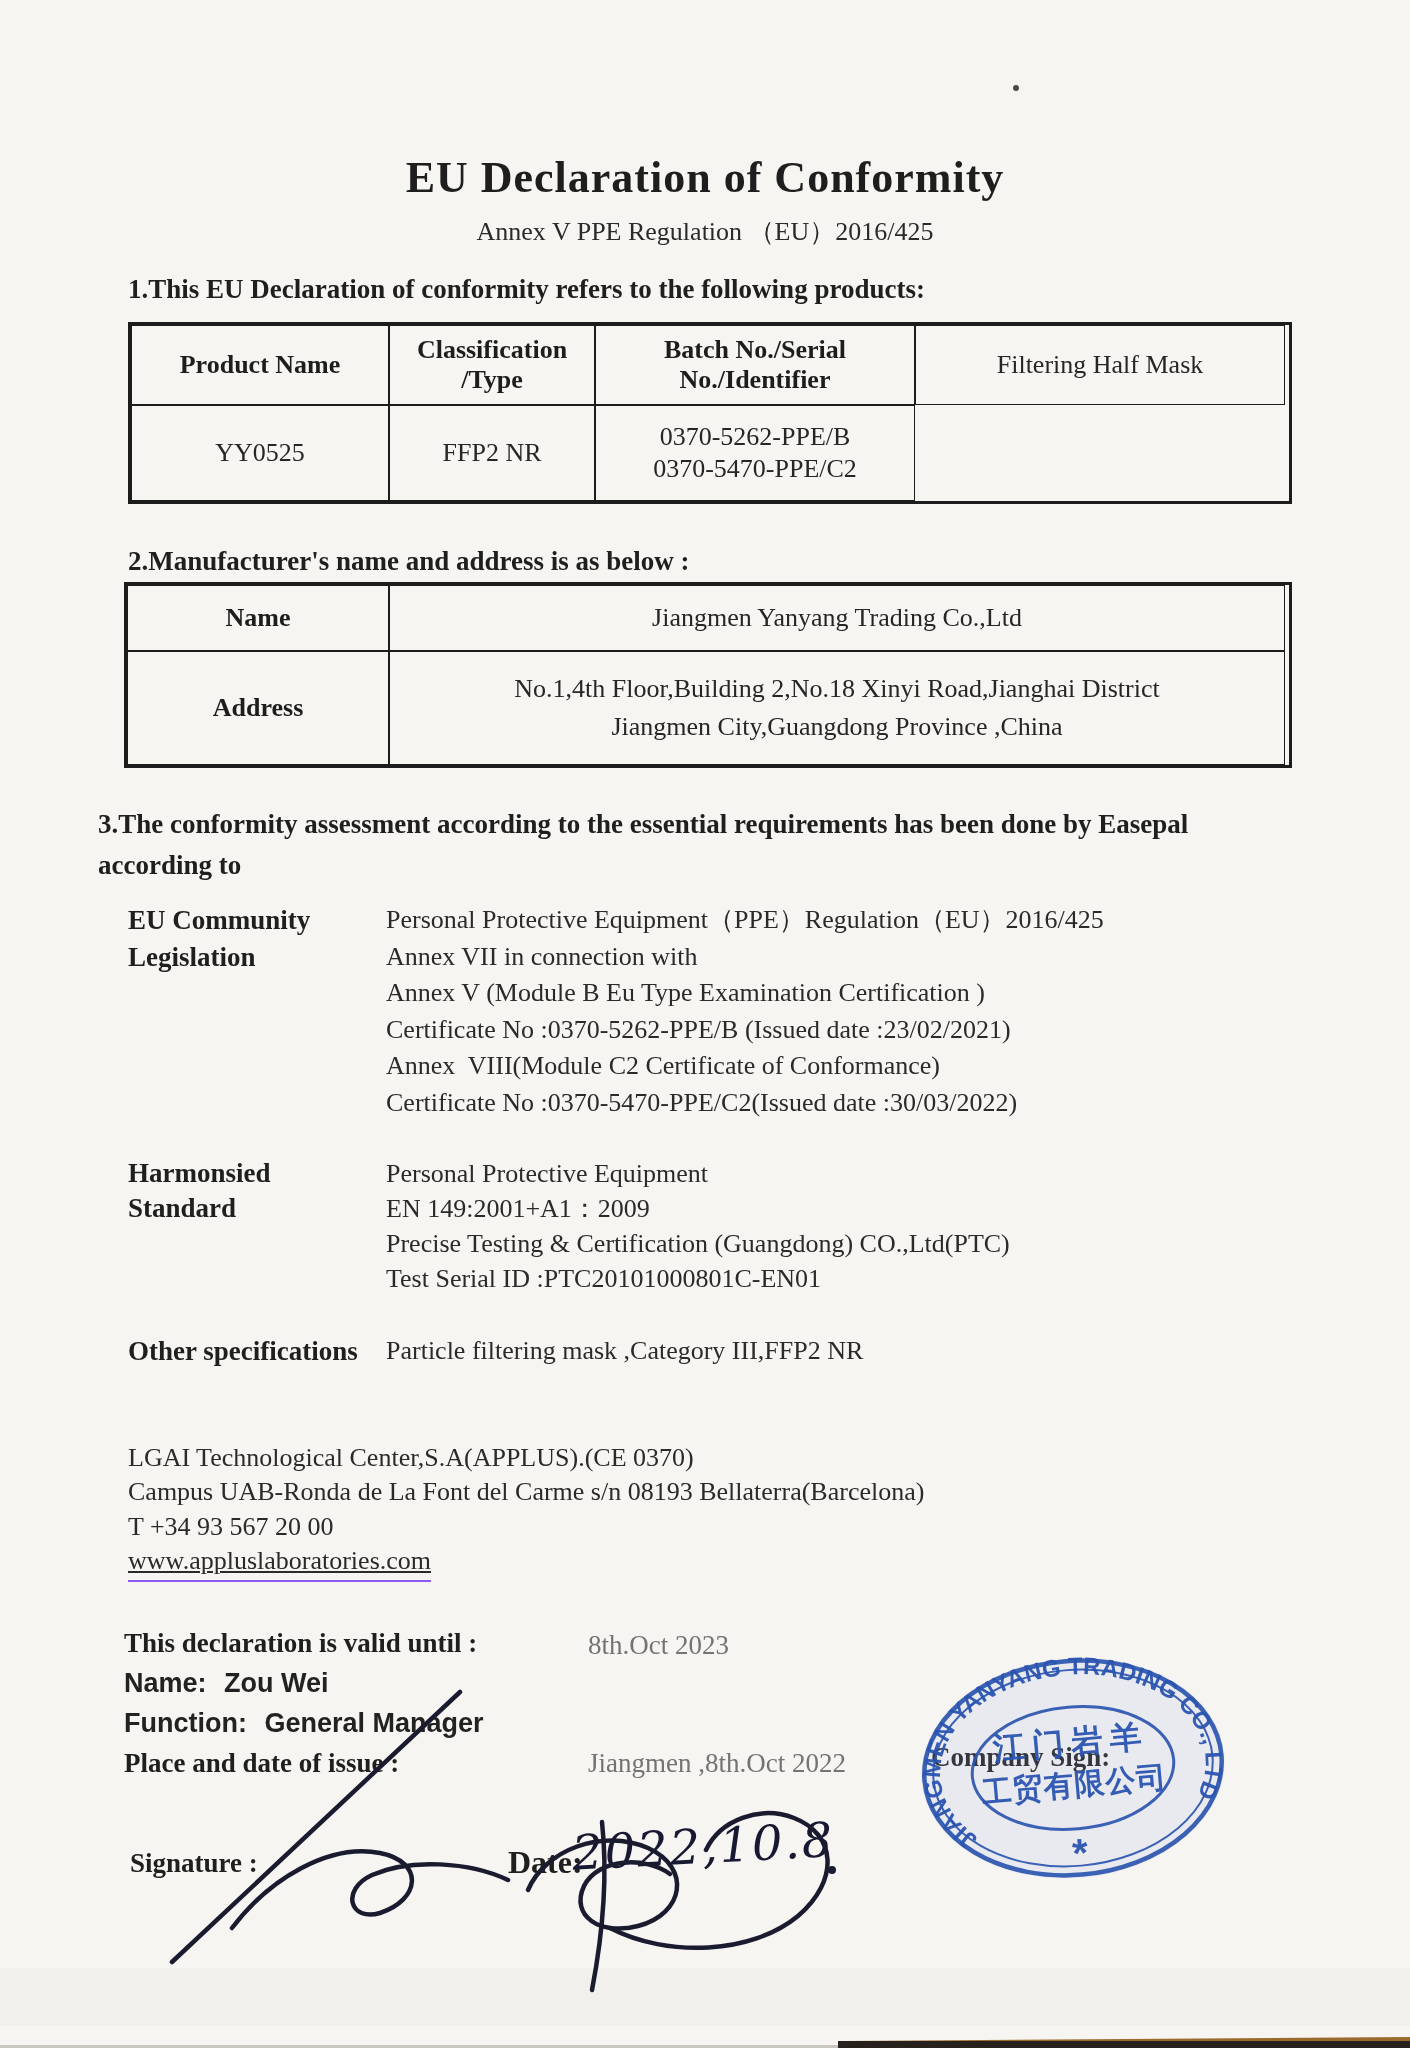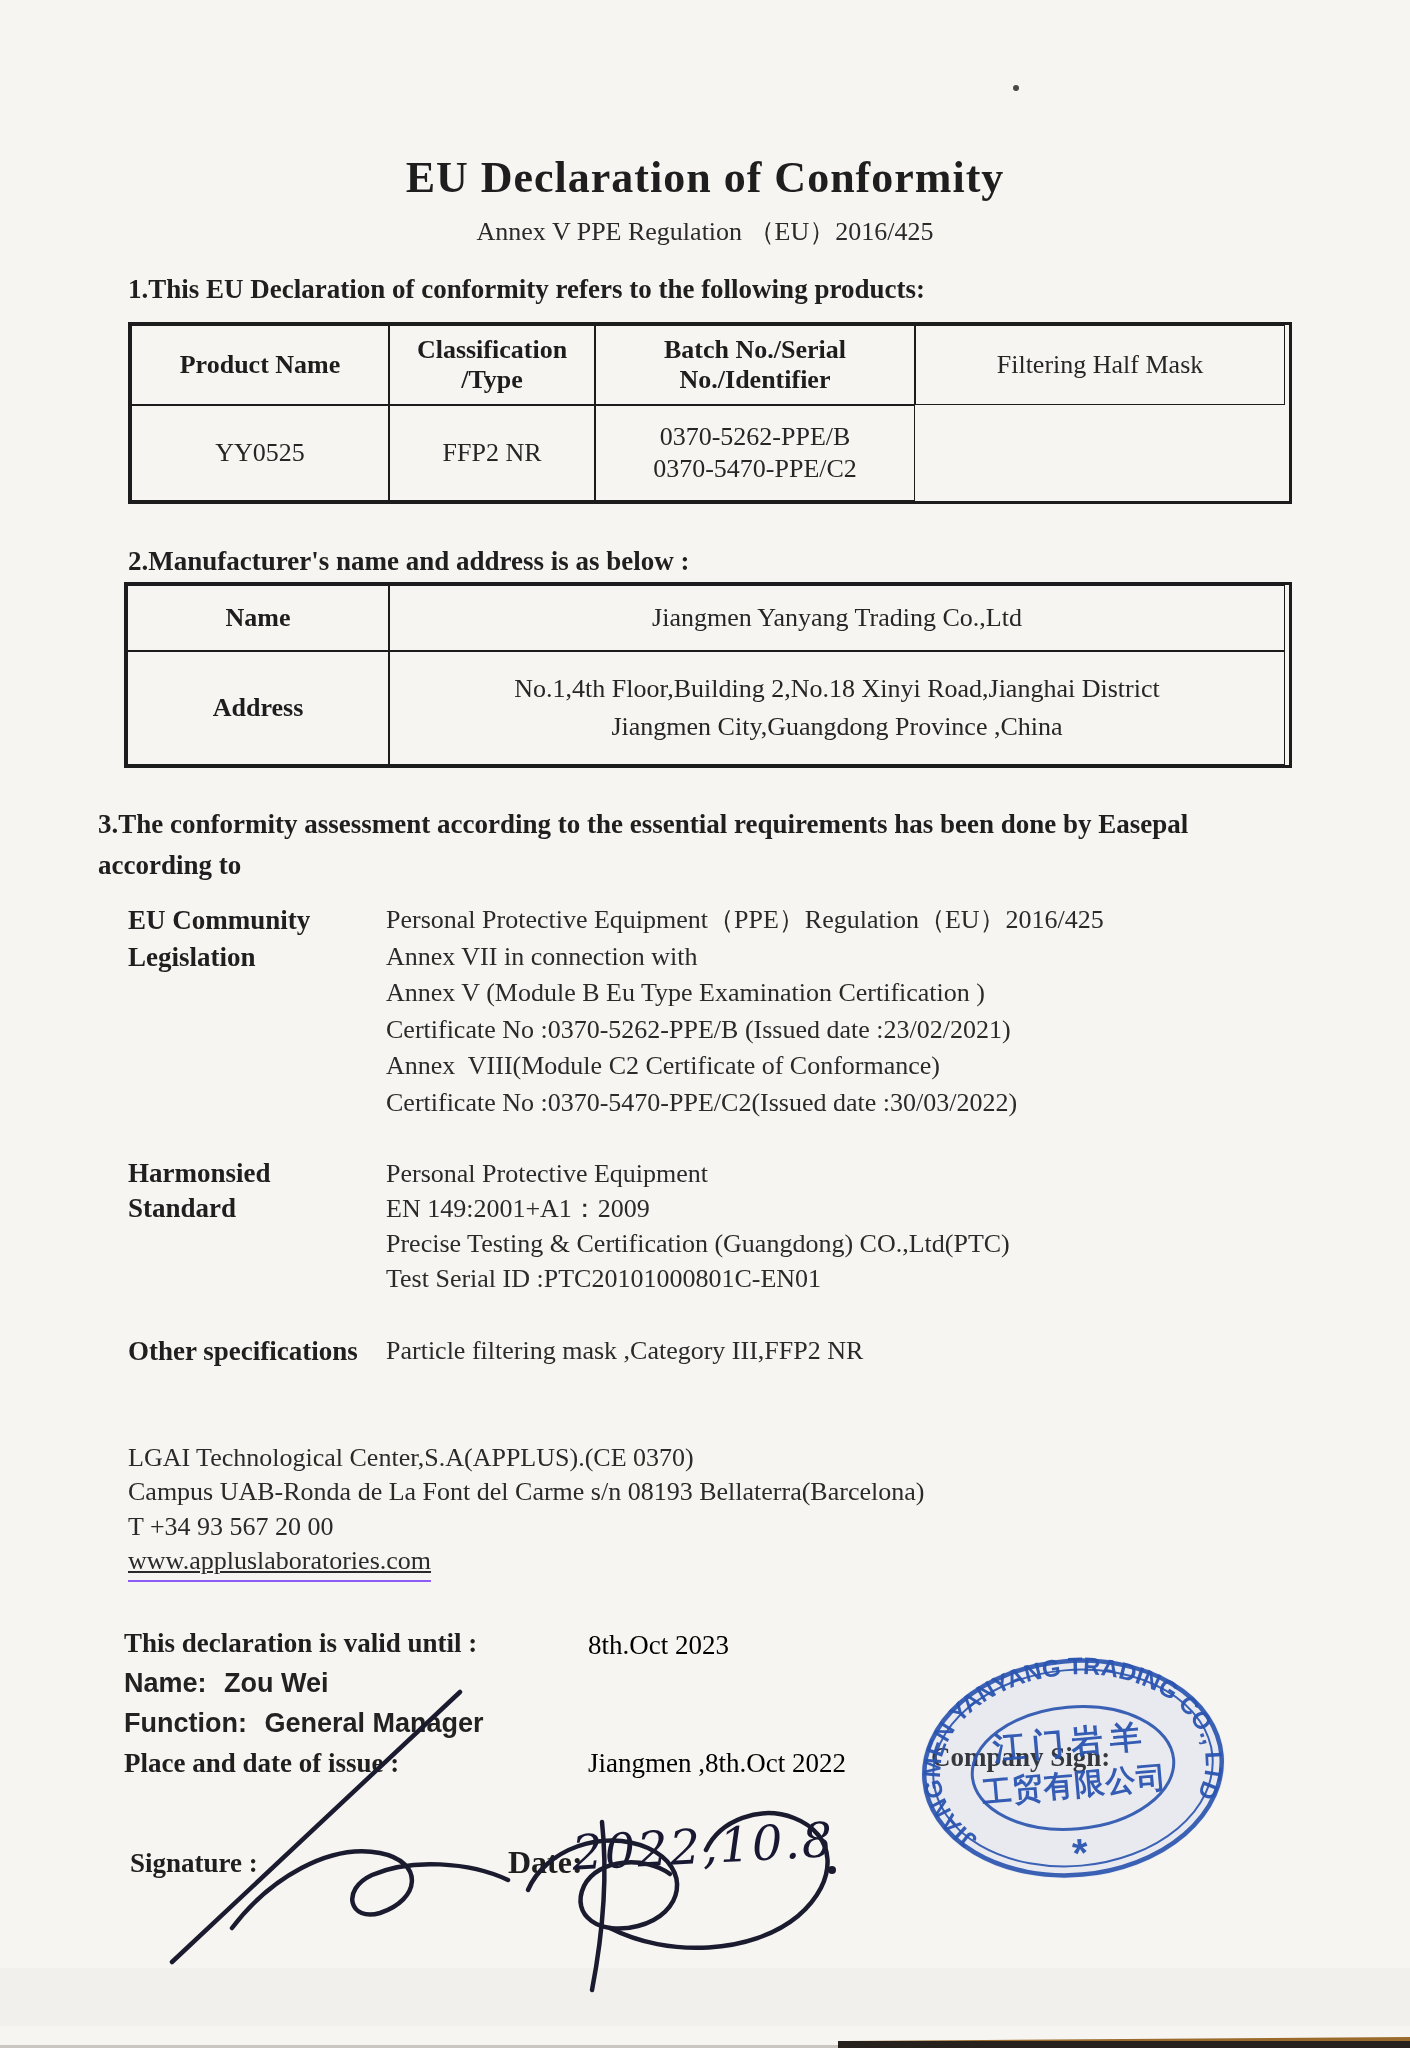--- a/index.html
+++ b/index.html
@@ -37,21 +37,21 @@
   .kv .vcol div{font-size:26px;color:#2a2a2a;white-space:pre;}
   .lh36 div{line-height:36.5px;}
   .lh35 div{line-height:35px;}
   .lh34 div{line-height:34.5px;}
 
   .website{display:inline-block;border-bottom:2px solid #8b5cf6;
     text-decoration:underline;padding-bottom:1px;}
 
   
   .flabel{font-size:27px;font-weight:bold;color:#1f1f1f;}
-  .fvalue{font-size:27px;color:#000000;}
+  .fvalue{font-size:27px;color:#737373;}
   .fsans{font-family:"Liberation Sans",sans-serif;font-size:27px;font-weight:bold;color:#222;}
 
   .hand-date{font-family:"DejaVu Serif",serif;font-style:italic;
     font-size:48px;color:#181832;transform:rotate(-3deg);letter-spacing:2px;}
 
   .sig-svg{pointer-events:none;}
   .sig-svg path{fill:none;stroke:#1b1b30;stroke-width:4.5;stroke-linecap:round;}
 
   .stamp{transform:rotate(-5deg);}
   .stamp text{font-weight:bold;}

